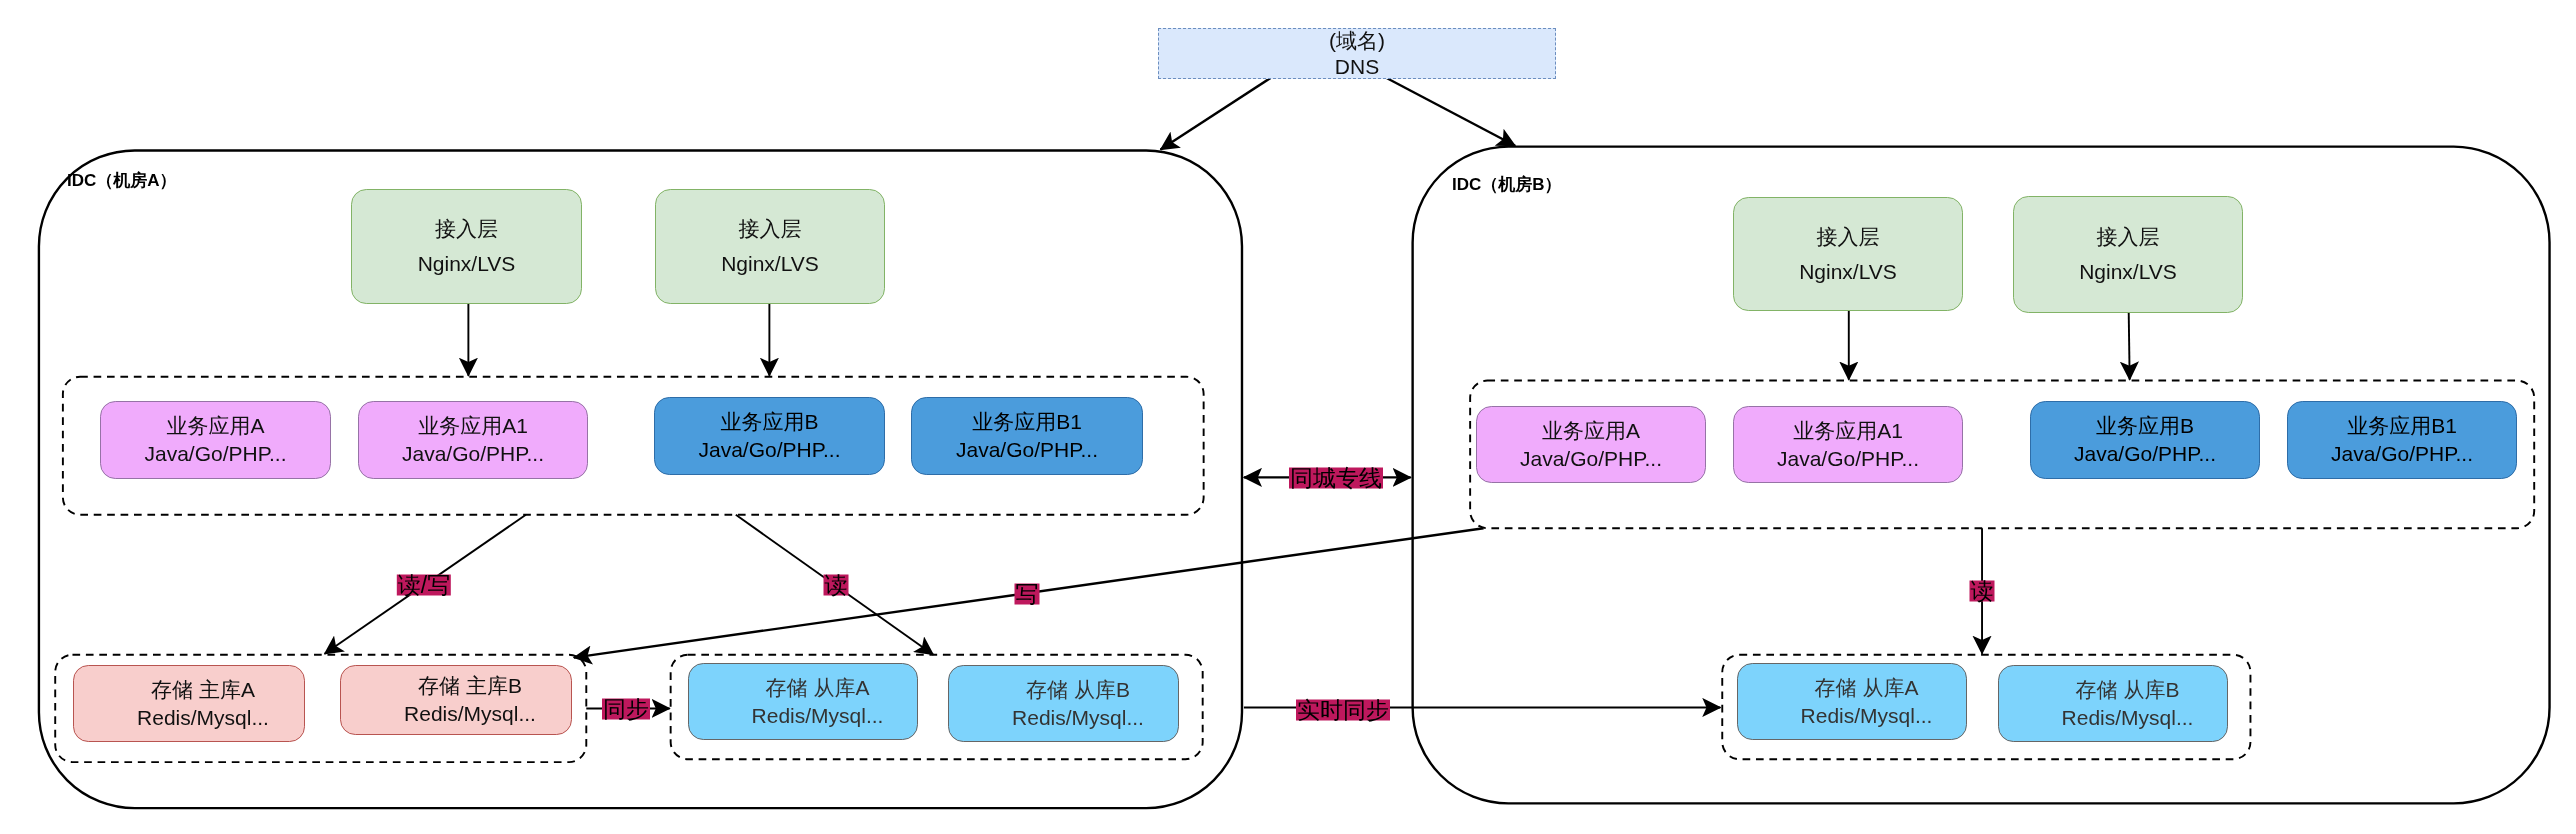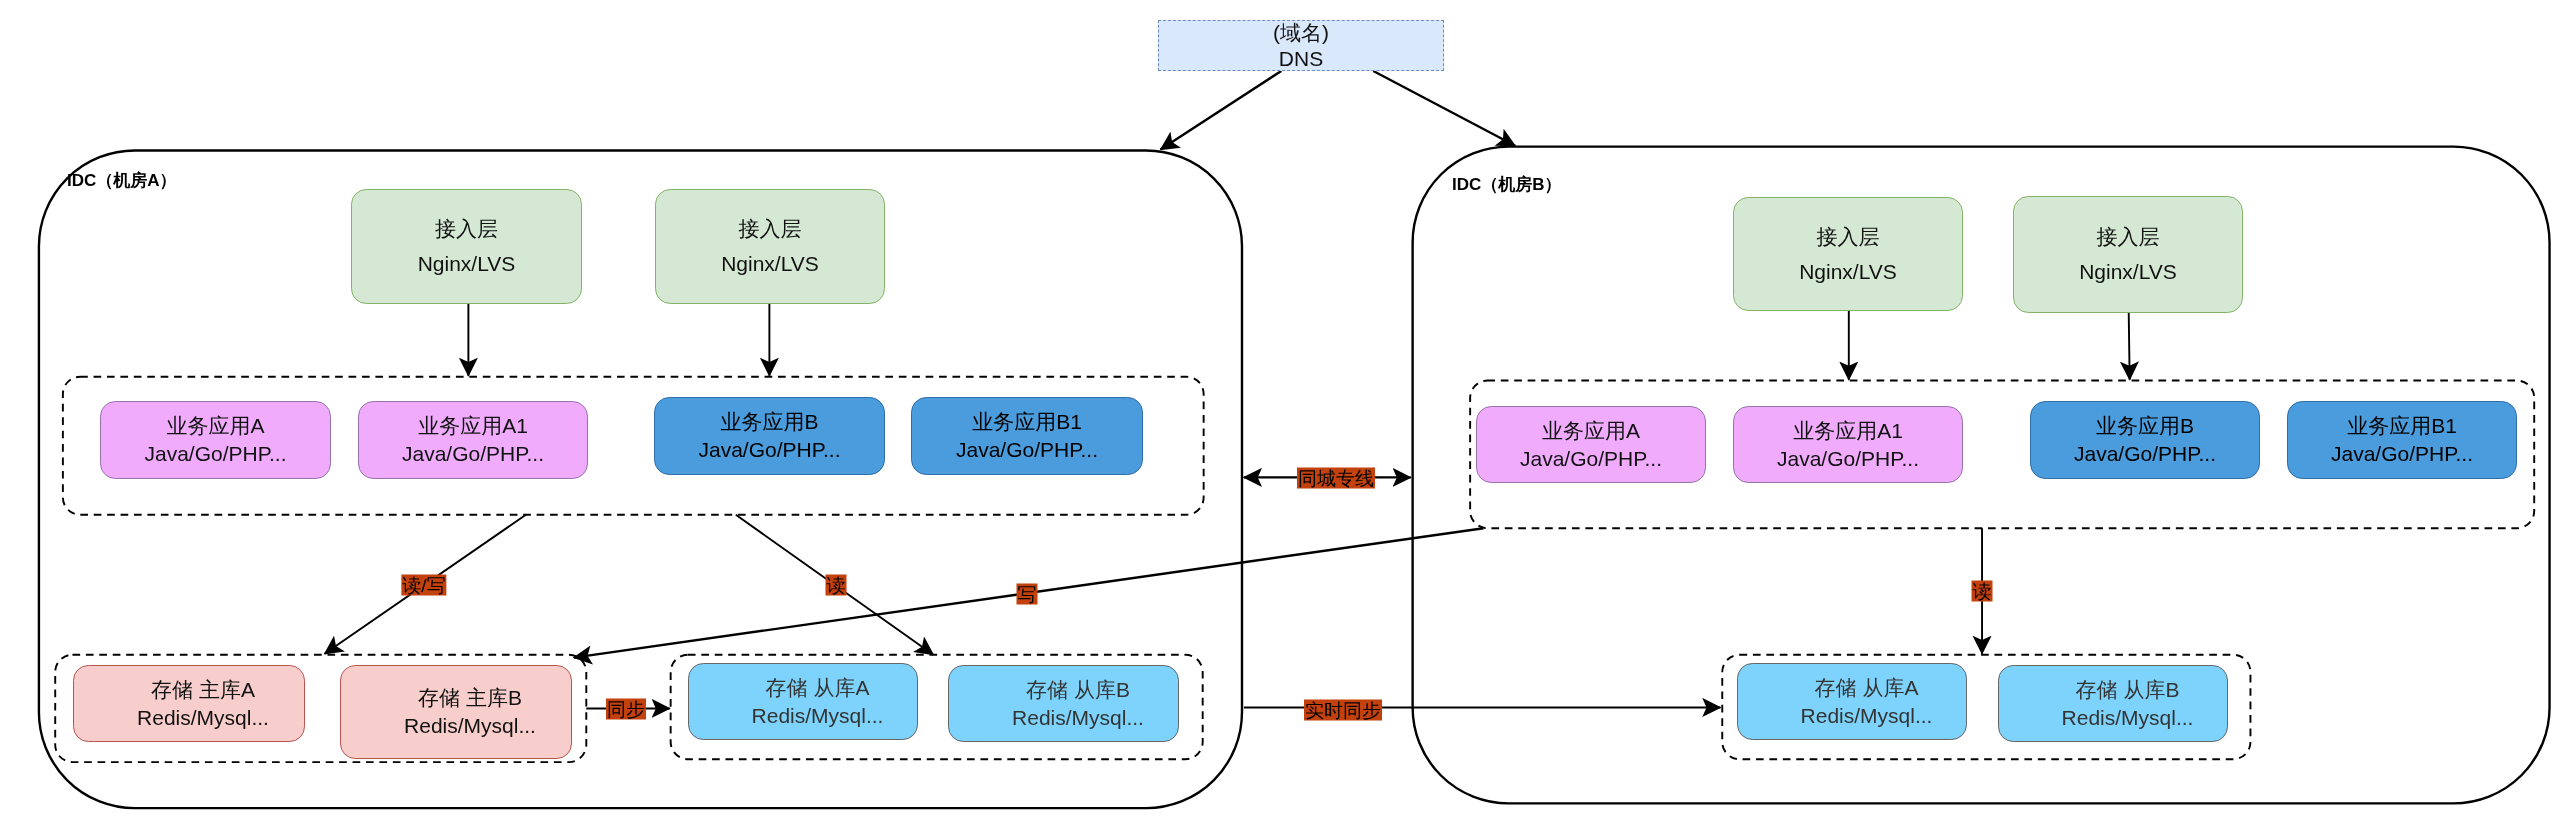--- a/index.html
+++ b/index.html
@@ -10,21 +10,21 @@
           align-items: center; justify-content: center; text-align: center;
           font-size: 21px; line-height: 28px; color: #111; border-radius: 15.3px; }
   .node span { display: block; white-space: nowrap; }
   .dns { background: #dae8fc; border: 1.9px dashed #6c8ebf; border-radius: 0; font-size: 21px; line-height: 26px; }
   .green { background: #d5e8d4; border: 1.9px solid #82b366; gap: 7px; }
   .purple { background: #f0abfc; border: 1.9px solid #9673a6; }
   .blue { background: #4b9cdc; border: 1.9px solid #2e6da8; color: #000000; }
   .red { background: #f8cecc; border: 1.9px solid #b85450; padding-left: 28px; }
   .grey { background: #7dd3fc; border: 1.9px solid #666666; color: #333; padding-left: 29px; }
   .idc-title { position: absolute; font-weight: bold; font-size: 17px; color: #000; white-space: nowrap; }
-  .edge-label { position: absolute; background: #c2410c; font-size: 19px; line-height: 21px;
+  .edge-label { position: absolute; background: #be185d; font-size: 23px; line-height: 21px;
                 color: #000; white-space: nowrap; transform: translate(-50%, -50%); padding: 0 1px; }
 </style>
 </head>
 <body>
 
 <svg id="canvas" xmlns="http://www.w3.org/2000/svg" width="2576" height="834" viewBox="0 0 2686 870">
   <defs>
     <marker id="arrow" viewBox="0 0 12 12" refX="11" refY="6" markerWidth="12" markerHeight="12" markerUnits="userSpaceOnUse" orient="auto-start-reverse">
       <path d="M0,0 L12,6 L0,12 L3,6 Z" fill="#000"></path>
     </marker>
@@ -53,21 +53,21 @@
   <line x1="548" y1="537" x2="338" y2="682" stroke="#000" stroke-width="2" marker-end="url(#arrowL)"></line>
   <line x1="767" y1="537" x2="973" y2="683" stroke="#000" stroke-width="2" marker-end="url(#arrowL)"></line>
   <line x1="1547" y1="551" x2="598" y2="686" stroke="#000" stroke-width="2.5" marker-end="url(#arrowL)"></line>
 
   <line x1="611" y1="739" x2="698" y2="739" stroke="#000" stroke-width="2" marker-end="url(#arrowL)"></line>
   <line x1="1297" y1="498" x2="1471" y2="498" stroke="#000" stroke-width="2.5" marker-start="url(#arrowL)" marker-end="url(#arrowL)"></line>
   <line x1="1297" y1="738" x2="1794" y2="738" stroke="#000" stroke-width="2" marker-end="url(#arrowL)"></line>
   <line x1="2067" y1="551" x2="2067" y2="682" stroke="#000" stroke-width="2" marker-end="url(#arrowL)"></line>
 </svg>
 
-<div class="node dns" style="left:1158px;top:20px;width:286px;height:51px;">
+<div class="node dns" style="left:1158px;top:28px;width:398px;height:51px;">
   <span>(域名)</span>
   <span>DNS</span>
 </div>
 
 <div class="idc-title" style="left:67px;top:169px;">IDC（机房A）</div>
 
 <div class="node green" style="left:351px;top:189px;width:231px;height:115px;">
   <span>接入层</span>
   <span>Nginx/LVS</span>
 </div>
@@ -90,21 +90,21 @@
 </div>
 <div class="node blue" style="left:911px;top:397px;width:232px;height:78px;">
   <span>业务应用B1</span>
   <span>Java/Go/PHP...</span>
 </div>
 
 <div class="node red" style="left:73px;top:665px;width:232px;height:77px;">
   <span>存储 主库A</span>
   <span>Redis/Mysql...</span>
 </div>
-<div class="node red" style="left:340px;top:665px;width:232px;height:94px;">
+<div class="node red" style="left:340px;top:665px;width:232px;height:70px;">
   <span>存储 主库B</span>
   <span>Redis/Mysql...</span>
 </div>
 
 <div class="node grey" style="left:688px;top:663px;width:230px;height:77px;">
   <span>存储 从库A</span>
   <span>Redis/Mysql...</span>
 </div>
 <div class="node grey" style="left:948px;top:665px;width:231px;height:77px;">
   <span>存储 从库B</span>

